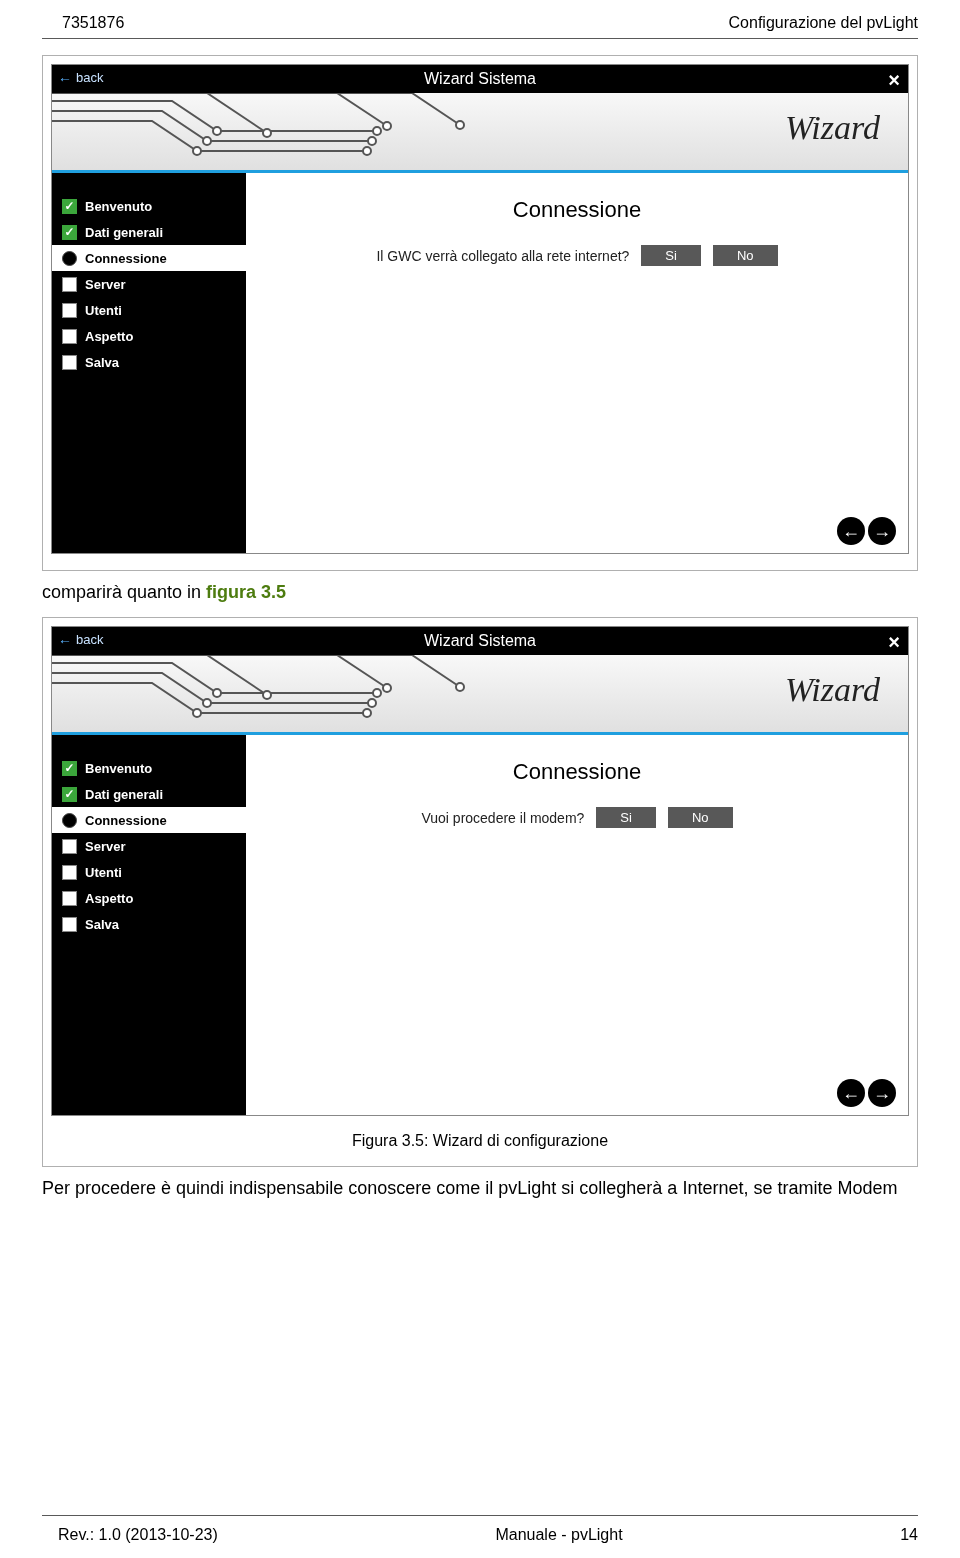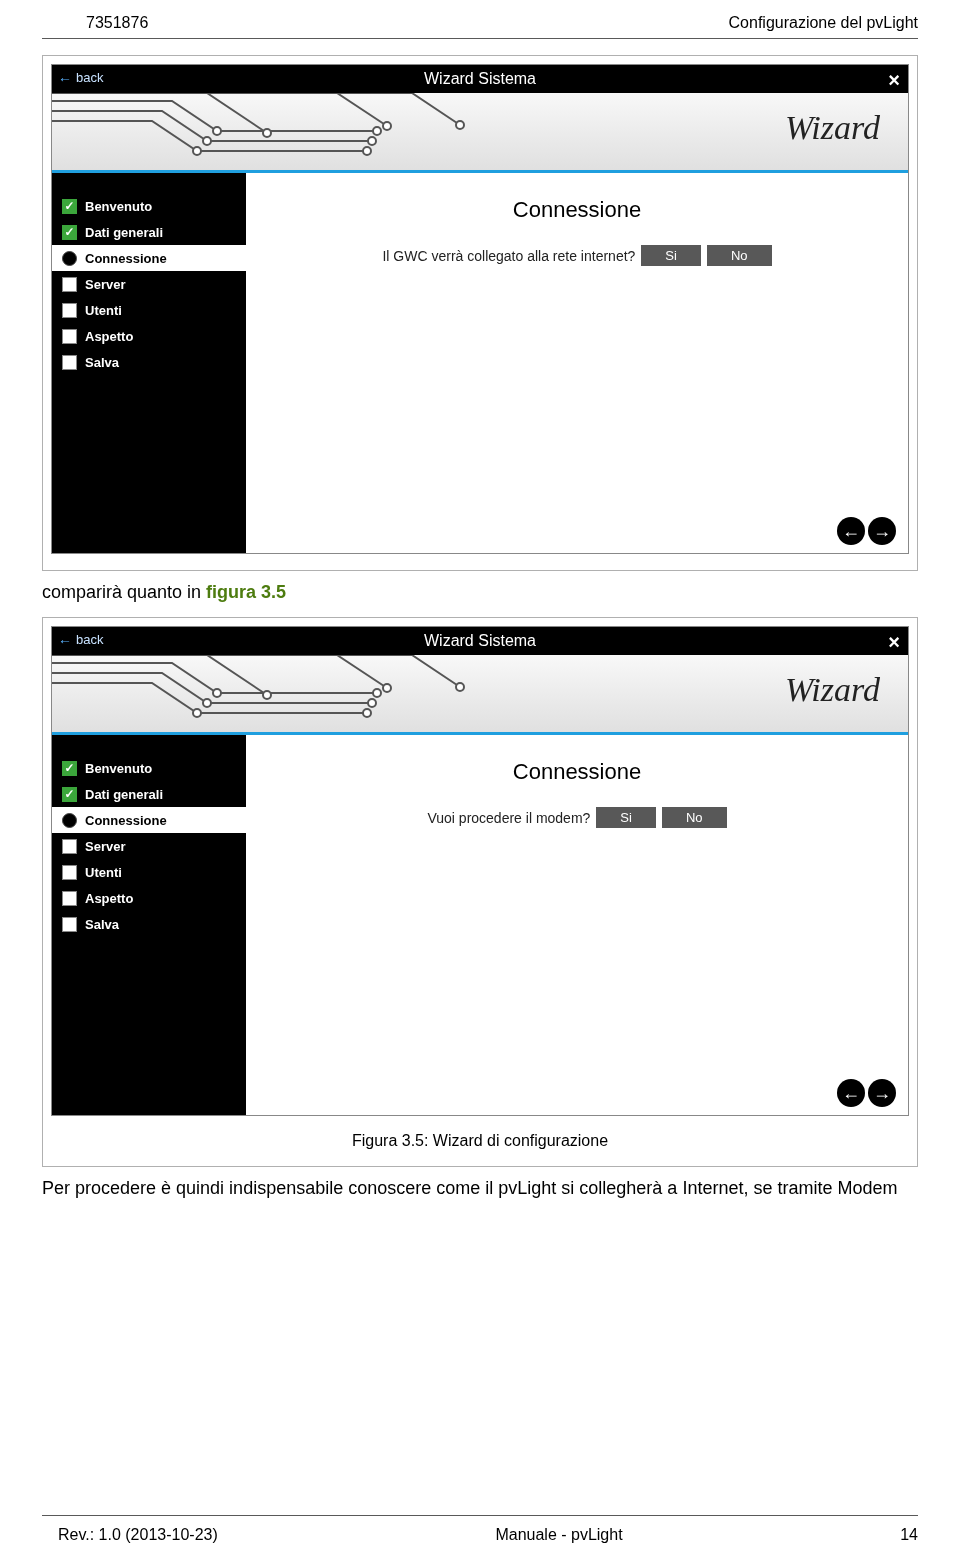--- a/index.html
+++ b/index.html
@@ -9,23 +9,22 @@
     background: #fff;
     font-family: Arial, sans-serif;
     font-size: 13px;
     color: #000;
     position: relative;
     padding: 0;
   }
   .page-header {
     display: flex;
     justify-content: space-between;
-    padding: 14px 42px 6px 42px;
+    padding: 14px 42px 6px 62px;
     font-size: 16px;
-    margin-left: 44px;
   }
   .page-header-line {
     height: 1px;
     background: #595959;
     margin: 0 42px 16px 42px;
   }
   .wizard-box {
     border: 1px solid #b0b0b0;
     margin: 0 42px 8px 42px;
     padding: 8px 8px 16px 8px;
@@ -147,21 +146,21 @@
     margin-top: 24px;
     margin-bottom: 22px;
     color: #000;
   }
   .wz-question {
     font-size: 14px;
     color: #222;
     display: flex;
     align-items: center;
     justify-content: center;
-    gap: 6px;
+    gap: 12px;
   }
   .wz-btn {
     background: #585858;
     color: #fff;
     font-size: 13px;
     padding: 3px 24px;
     border: none;
     display: inline-block;
   }
   .wz-nav {

